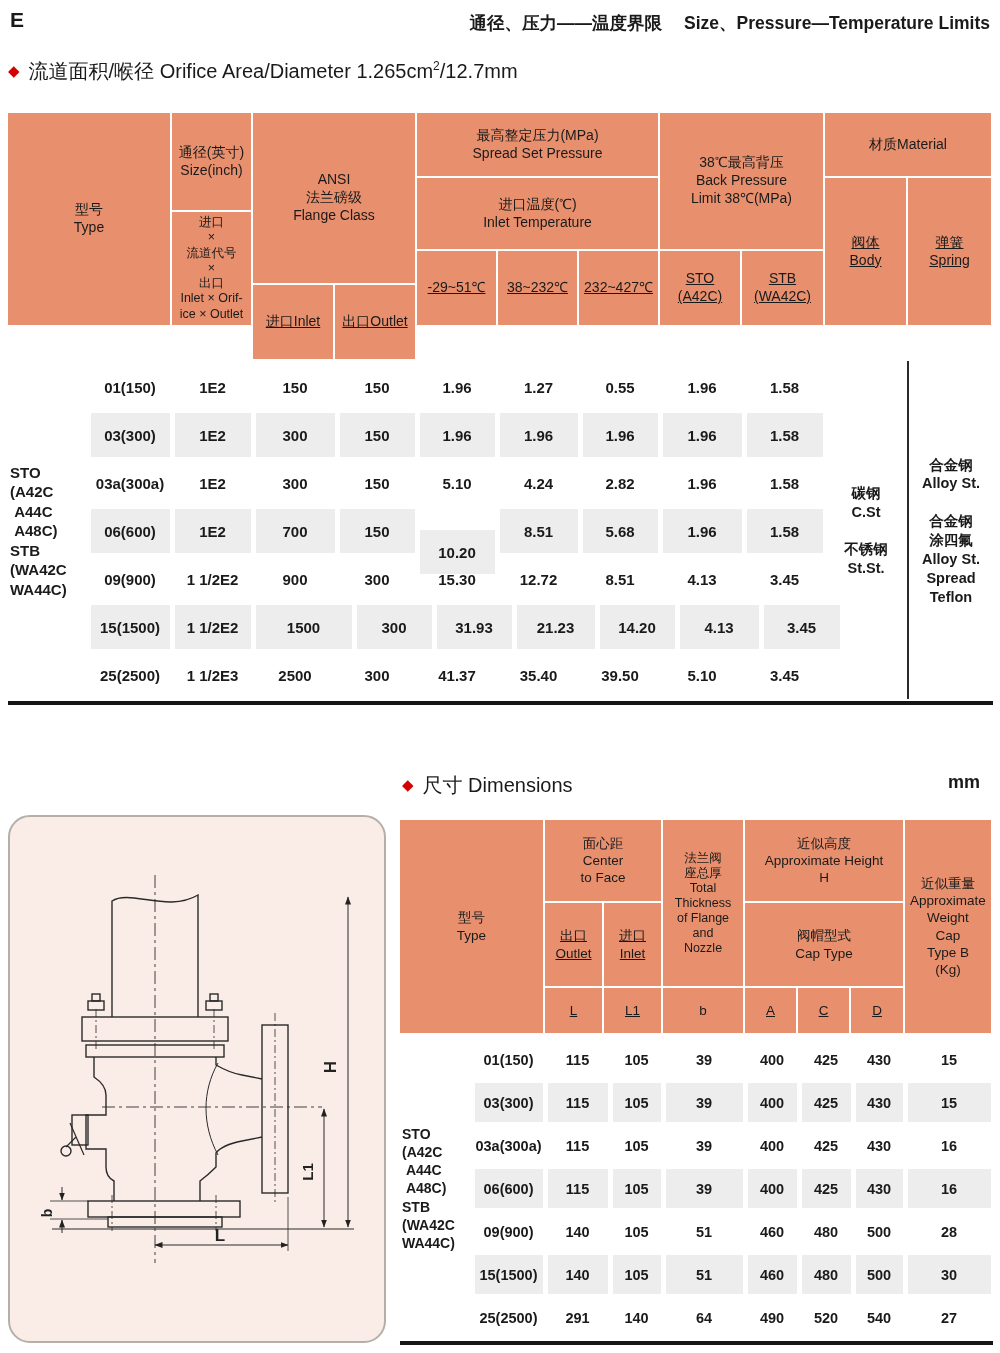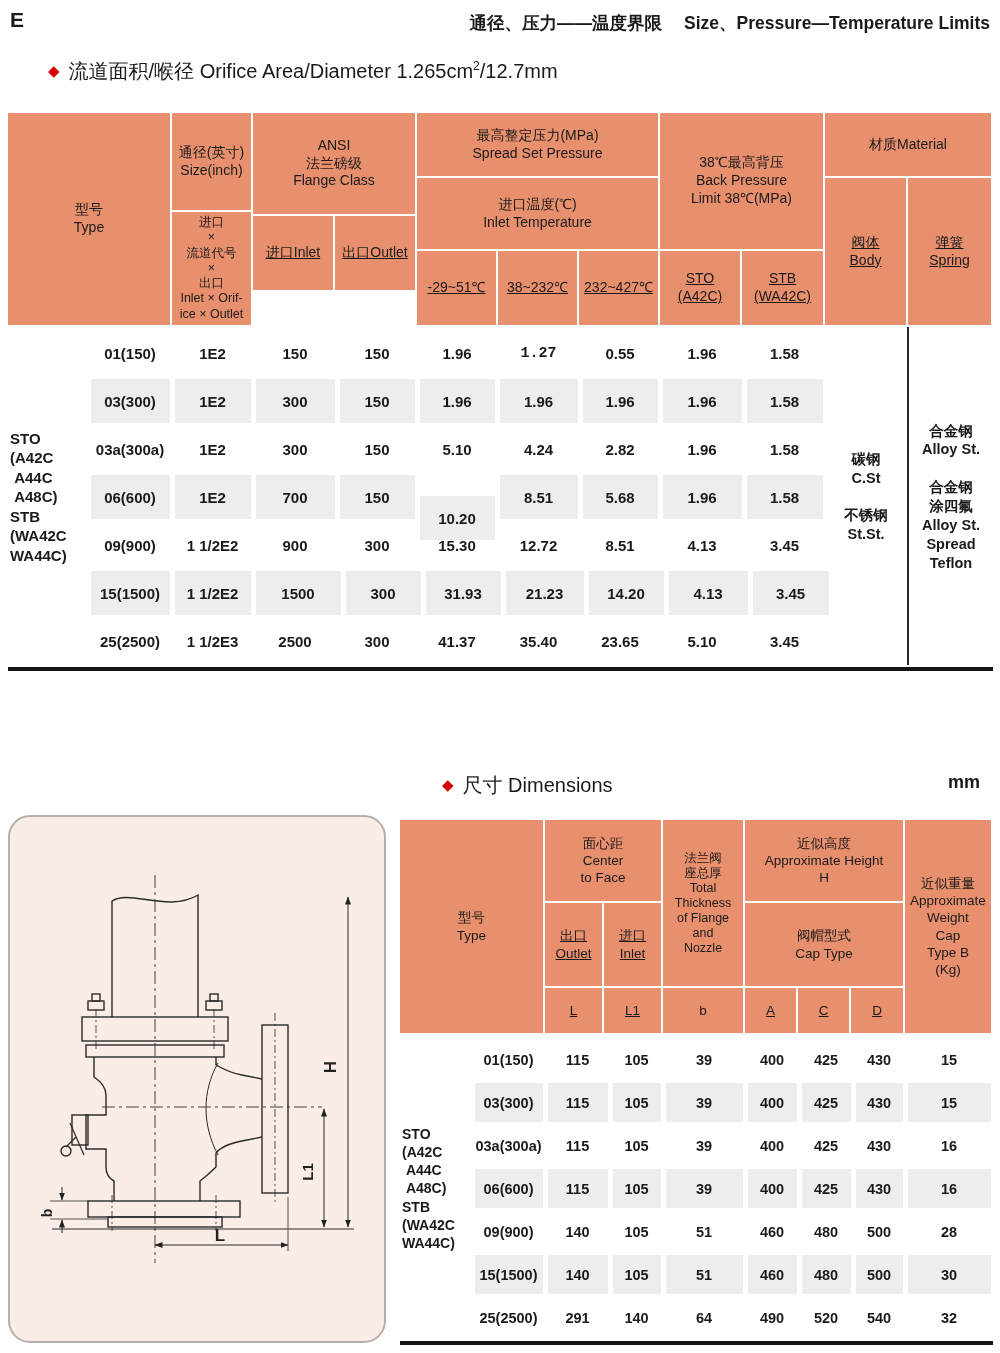--- a/index.html
+++ b/index.html
@@ -6,21 +6,21 @@
   body{
     width:1000px;height:1353px;position:relative;background:#ffffff;
     font-family:"Liberation Sans",sans-serif;color:#1a1a1a;overflow:hidden;
   }
   .abs{position:absolute;}
   
   .corner{left:10px;top:8px;font-size:21px;font-weight:bold;}
   .pagetitle{right:10px;top:11px;font-size:17.5px;font-weight:bold;white-space:nowrap;}
   .pagetitle .cn{margin-right:22px;}
   
-  .sect{font-size:20px;white-space:nowrap;margin-left:40px;}
+  .sect{font-size:20px;white-space:nowrap;}
   .diamond{color:#D40000;font-size:15px;margin-right:9px;vertical-align:2px;}
   .s1{left:8px;top:58px;}
   .s2{left:402px;top:772px;}
   .unit-mm{left:948px;top:772px;font-size:18px;font-weight:bold;}
   sup{font-size:12px;}
   
   .thead{display:flex;gap:2px;}
   .hcol{display:flex;flex-direction:column;gap:2px;}
   .hrow{display:flex;gap:2px;text-decoration:underline;}
   .hcell{
@@ -87,21 +87,21 @@
 Size(inch)</div>
       <div class="hcell hsmall" style="height:113px">进口
 ×
 流道代号
 ×
 出口
 Inlet × Orif-
 ice × Outlet</div>
     </div>
     <div class="hcol" style="width:162px">
-      <div class="hcell" style="height:101px">ANSI
+      <div class="hcell" style="height:170px">ANSI
 法兰磅级
 Flange Class</div>
       <div class="hrow">
         <div class="hcell" style="width:80px;height:74px">进口Inlet</div>
         <div class="hcell" style="width:80px;height:74px">出口Outlet</div>
       </div>
     </div>
     <div class="hcol" style="width:241px">
       <div class="hcell" style="height:63px">最高整定压力(MPa)
 Spread Set Pressure</div>
@@ -155,21 +155,21 @@
 Alloy St.
 Spread
 Teflon</div>
     <div class="vdiv"></div>
   <div class="drow">
         <div class="dcell" style="width: 79px;">01(150)</div>
         <div class="dcell" style="width: 76px;">1E2</div>
         <div class="dcell" style="width: 79px;">150</div>
         <div class="dcell" style="width: 75px;">150</div>
         <div class="dcell" style="width: 75px;">1.96</div>
-        <div class="dcell" style="width: 78px; font-family: Liberation Mono, monospace;">1.27</div>
+        <div class="dcell" style="width: 78px;">1.27</div>
         <div class="dcell" style="width: 75px;">0.55</div>
         <div class="dcell" style="width: 79px;">1.96</div>
         <div class="dcell" style="width: 76px;">1.58</div>
       </div>
       <div class="drow stripe">
         <div class="dcell" style="width: 79px;">03(300)</div>
         <div class="dcell" style="width: 76px;">1E2</div>
         <div class="dcell" style="width: 79px;">300</div>
         <div class="dcell" style="width: 75px;">150</div>
         <div class="dcell" style="width: 75px;">1.96</div>
@@ -207,36 +207,36 @@
         <div class="dcell" style="width: 75px;">300</div>
         <div class="dcell" style="width: 75px;">15.30</div>
         <div class="dcell" style="width: 78px;">12.72</div>
         <div class="dcell" style="width: 75px;">8.51</div>
         <div class="dcell" style="width: 79px;">4.13</div>
         <div class="dcell" style="width: 76px;">3.45</div>
       </div>
       <div class="drow stripe">
         <div class="dcell" style="width: 79px;">15(1500)</div>
         <div class="dcell" style="width: 76px;">1 1/2E2</div>
-        <div class="dcell" style="width: 85px;">1500</div>
+        <div class="dcell" style="width: 96px;">1500</div>
         <div class="dcell" style="width: 75px;">300</div>
         <div class="dcell" style="width: 75px;">31.93</div>
         <div class="dcell" style="width: 78px;">21.23</div>
         <div class="dcell" style="width: 75px;">14.20</div>
         <div class="dcell" style="width: 79px;">4.13</div>
         <div class="dcell" style="width: 76px;">3.45</div>
       </div>
       <div class="drow">
         <div class="dcell" style="width: 79px;">25(2500)</div>
         <div class="dcell" style="width: 76px;">1 1/2E3</div>
         <div class="dcell" style="width: 79px;">2500</div>
         <div class="dcell" style="width: 75px;">300</div>
         <div class="dcell" style="width: 75px;">41.37</div>
         <div class="dcell" style="width: 78px;">35.40</div>
-        <div class="dcell" style="width: 75px;">23.65</div>
+        <div class="dcell" style="width: 75px;">39.50</div>
         <div class="dcell" style="width: 79px;">5.10</div>
         <div class="dcell" style="width: 76px;">3.45</div>
       </div>
     </div>
   <div class="rule"></div>
 </div>
 
 <div class="abs sect s2">
   <span class="diamond">◆</span><span>尺寸 Dimensions</span>
 </div>
@@ -419,17 +419,17 @@
         <div class="dcell" style="width: 83px;">30</div>
       </div>
       <div class="drow">
         <div class="dcell" style="width: 68px;">25(2500)</div>
         <div class="dcell" style="width: 60px;">291</div>
         <div class="dcell" style="width: 48px;">140</div>
         <div class="dcell" style="width: 77px;">64</div>
         <div class="dcell" style="width: 49px;">490</div>
         <div class="dcell" style="width: 49px;">520</div>
         <div class="dcell" style="width: 47px;">540</div>
-        <div class="dcell" style="width: 83px;">32</div>
+        <div class="dcell" style="width: 83px;">27</div>
       </div>
     </div>
   <div class="rule"></div>
 </div>
 
 </body></html>

